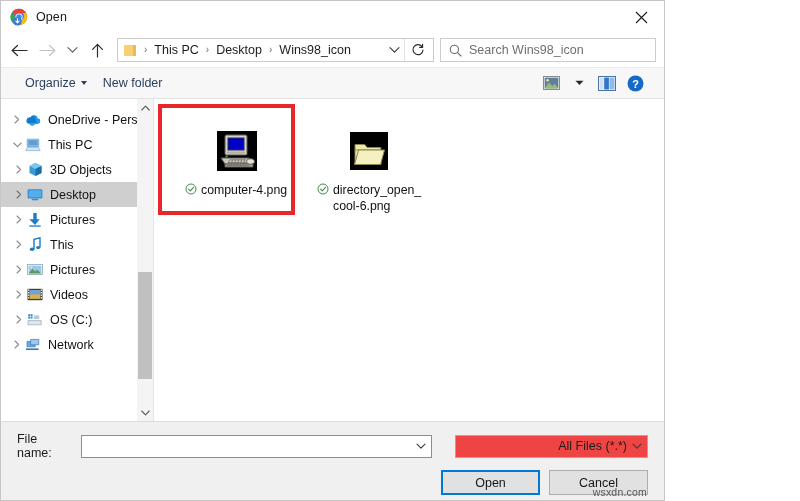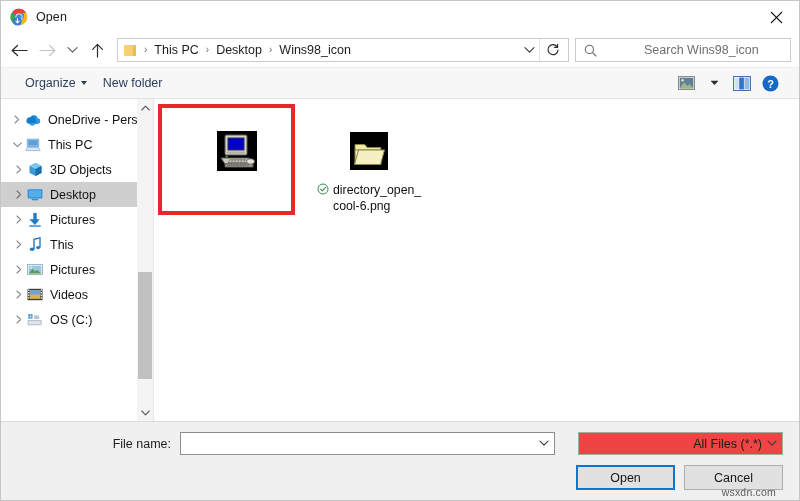--- a/index.html
+++ b/index.html
@@ -6,21 +6,21 @@
 
   html, body {
     width: 800px; height: 501px;
     font-family: "Liberation Sans", sans-serif;
     background: #ffffff;
     overflow: hidden;
   }
 
   #window {
     position: relative;
-    width: 800px; height: 501px;
+    width: 665px; height: 501px;
     background: #ffffff;
     border: 1px solid #c6c6c6;
     display: flex;
     flex-direction: column;
   }
 
   
   .titlebar {
     height: 32px;
     background: #ffffff;
@@ -122,21 +122,20 @@
     padding-left: 8px;
   }
   .searchbox .mag { margin-right: 7px; display:flex; }
   .searchbox input {
     border: none; outline: none;
     font-family: "Liberation Sans", sans-serif;
     font-size: 12.5px;
     color: #555;
     width: 100%;
     background: transparent;
-    margin-left: 40px;
   }
   .searchbox input::placeholder { color: #6f6f6f; }
 
   
   .cmdbar {
     height: 32px;
     flex: 0 0 32px;
     background: #f7f7f7;
     border-top: 1px solid #ececec;
     border-bottom: 1px solid #e3e3e3;
@@ -277,21 +276,21 @@
   .footer {
     flex: 0 0 79px;
     background: #f0f0f0;
     border-top: 1px solid #dcdcdc;
     position: relative;
     padding: 0;
   }
   .fname-row {
     display: flex;
     align-items: center;
-    padding: 10px 16px 0 4px;
+    padding: 10px 16px 0 16px;
     justify-content: flex-end;
   }
   .fname-label {
     font-size: 12.5px;
     color: #1c1c1c;
     margin-right: 9px;
   }
   .combo {
     height: 23px;
     border: 1px solid #8d8d8d;
@@ -324,21 +323,21 @@
     background: #e1e1e1;
     border: 1px solid #adadad;
     display: flex; align-items: center; justify-content: center;
   }
   .btn.primary {
     border: 2px solid #0078d7;
     background: #e1e1e1;
   }
   .watermark {
     position: absolute;
-    right: 23px; bottom: 2px;
+    right: 17px; bottom: 2px;
     font-size: 10.5px;
     color: #5a5a5a;
     font-family: "Liberation Sans", sans-serif;
     letter-spacing: .2px;
   }
 </style>
 </head>
 <body>
 
 <div id="window">
@@ -616,20 +615,35 @@
                 <rect x="3.6" y="1.2" width="2" height="2"></rect>
                 <rect x="1.2" y="3.6" width="2" height="2"></rect>
                 <rect x="3.6" y="3.6" width="2" height="2"></rect>
               </g>
             <path d="M7 2.4h5.2v3.6H7z" fill="#b9c6d2"></path>
           </svg>
         </span>
         <span>OS (C:)</span>
       </div>
 
+      <div class="tree-item indent-1">
+        <span class="expander">
+          <svg width="6" height="9" viewBox="0 0 6 9">
+              <path d="M1 1 4.6 4.5 1 8" stroke="#8a8a8a" stroke-width="1.1" fill="none" stroke-linecap="round" stroke-linejoin="round"></path>
+            </svg>
+        </span>
+        <span class="tico">
+          <svg width="16" height="13" viewBox="0 0 16 13">
+            <path d="M2 3.4h8.2v5.4H2z" fill="#6aa9dd" stroke="#3a78b5" stroke-width=".7"></path>
+            <path d="M5.6 1.4h8.2v5.4H5.6z" fill="#9fc9ea" stroke="#3a78b5" stroke-width=".7"></path>
+            <path d="M1 10.4h12.6v1.6H1z" fill="#3a78b5"></path>
+          </svg>
+        </span>
+        <span>Network</span>
+      </div>
 
       <div class="sb-scroll">
         <div class="sb-arrow up">
           <svg width="9" height="6" viewBox="0 0 9 6">
               <path d="M0.8 5 4.5 1.2 8.2 5" stroke="#5a5a5a" stroke-width="1.1" fill="none" stroke-linecap="round" stroke-linejoin="round"></path>
             </svg>
         </div>
         <div class="sb-thumb"></div>
         <div class="sb-arrow down">
           <svg width="9" height="6" viewBox="0 0 9 6">
@@ -659,20 +673,29 @@
               <g stroke="#6e6b63" stroke-width="0.8">
                 <path d="M13 37.6h22"></path>
                 <path d="M14 34.6h19"></path>
                 <path d="M16 31.8h16"></path>
                 <path d="M15.5 31.6 13.6 37.8M18.5 31.6 16.8 37.8M21.5 31.6 20 37.8M24.5 31.6 23.2 37.8M27.5 31.6 26.4 37.8M30.5 31.6 29.6 37.8"></path>
               </g>
 
               <ellipse cx="36.5" cy="33.5" rx="4" ry="2.8" fill="#e2e0d8" stroke="#5b5b55" stroke-width="0.9"></ellipse>
               <rect x="11.5" y="27.6" width="2.2" height="1.8" fill="#4aa24a"></rect>
             </svg>
+          </div>
+          <div class="file-label-row">
+            <span class="sync-badge">
+              <svg width="12" height="12" viewBox="0 0 12 12">
+                  <circle cx="6" cy="6" r="5" fill="none" stroke="#3f8f4e" stroke-width="1"></circle>
+                  <path d="M3.6 6.2 5.3 7.9 8.5 4.3" stroke="#3f8f4e" stroke-width="1.1" fill="none" stroke-linecap="round" stroke-linejoin="round"></path>
+                </svg>
+            </span>
+            <span class="file-name">computer-4.png</span>
           </div>
         </div>
 
         <div class="file-tile">
           <div class="file-icon-wrap">
             <svg width="46" height="46" viewBox="0 0 46 46">
               <rect x="4" y="4" width="38" height="38" fill="#000000"></rect>
               <path d="M9 16.5h9.6l2.6 3h13.6v3.5H9z" fill="#efe9a8" stroke="#8a8447" stroke-width="1"></path>
               <path d="M9 22h26v14.5H9z" fill="#f2ecb4" stroke="#8a8447" stroke-width="1"></path>
               <path d="M12.5 22h26l-4 14.5h-26z" fill="#f5f0c2" stroke="#8a8447" stroke-width="1"></path>

